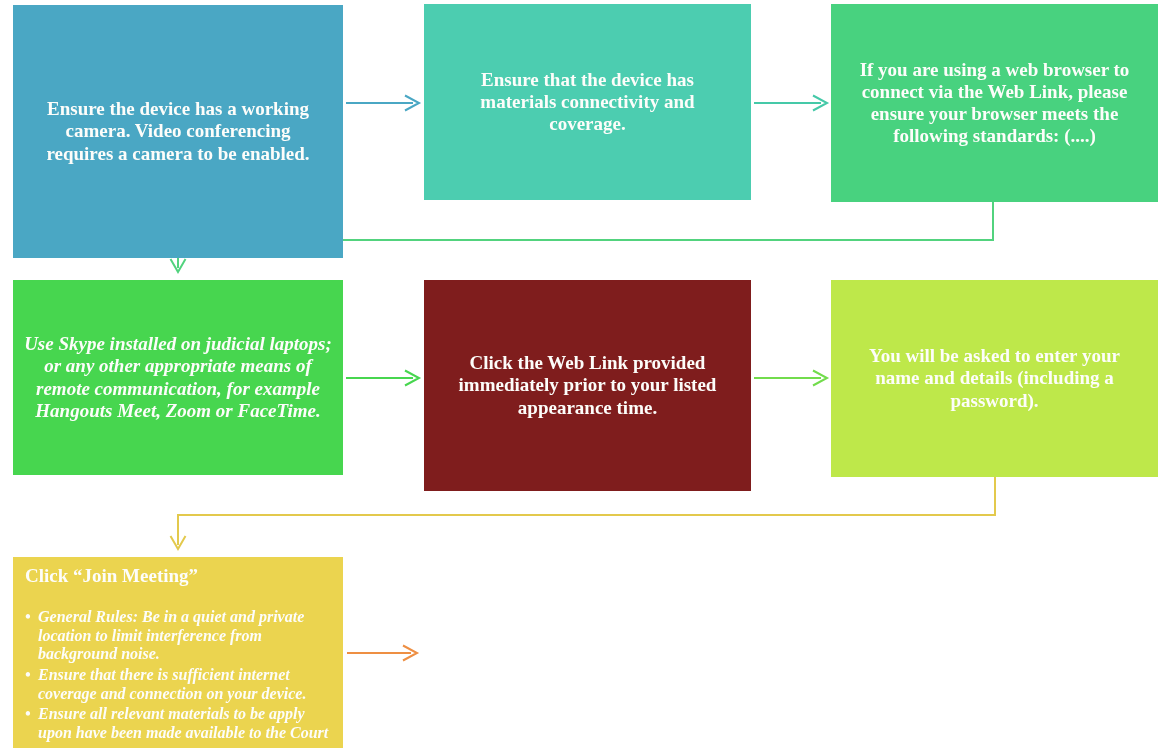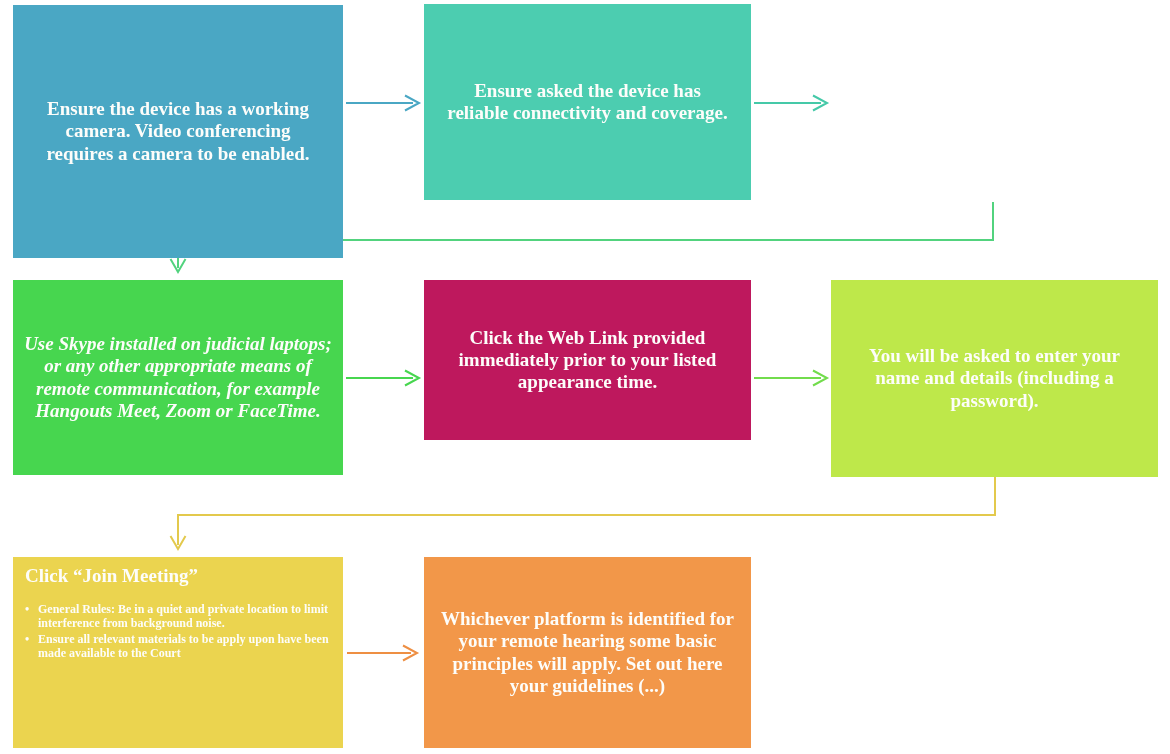--- a/index.html
+++ b/index.html
@@ -11,27 +11,27 @@
   .box{
     position:absolute;display:flex;align-items:center;justify-content:center;
     box-sizing:border-box;color:#fdfdfa;font-weight:bold;text-align:center;
   }
   .box .txt{font-size:19px;line-height:1.17;padding:0 18px;}
   .b1{left:13px;top:5px;width:330px;height:253px;background:#4AA7C4;}
   .b2{left:424px;top:4px;width:327px;height:196px;background:#4CCDB0;}
   .b3{left:831px;top:4px;width:327px;height:198px;background:#48D27F;}
   .b4{left:13px;top:280px;width:330px;height:195px;background:#47D64F;}
   .b4 .txt{padding:0 10px;font-style:italic;}
-  .b5{left:424px;top:280px;width:327px;height:160px;background:#be185d;}
+  .b5{left:424px;top:280px;width:327px;height:211px;background:#7f1d1d;}
   .b6{left:831px;top:280px;width:327px;height:197px;background:#BEE84A;justify-content:flex-end;}
   .b7{left:13px;top:557px;width:330px;height:191px;background:#EBD44F;
       display:block;text-align:left;padding:8px 10px 8px 12px;}
-  .b7 .title{font-size:19px;line-height:1.2;margin-bottom:14px;}
+  .b7 .title{font-size:19px;line-height:1.2;margin-bottom:20px;}
   .b7 ul{margin:0;padding:0;list-style:none;}
-  .b7 li{font-size:12px;line-height:1.17;padding-left:13px;position:relative;margin-bottom:2px;}
+  .b7 li{font-size:16px;line-height:1.17;padding-left:13px;position:relative;margin-bottom:2px;font-style:italic;}
   .b7 li::before{content:"\2022";position:absolute;left:0;top:0;}
   .b8{left:424px;top:557px;width:327px;height:191px;background:#F29749;}
   .b8 .txt{padding:0 8px;}
 </style>
 </head>
 <body>
 
 <div class="canvas">
 
   <svg class="connectors" viewBox="0 0 1170 754" xmlns="http://www.w3.org/2000/svg">
@@ -42,41 +42,42 @@
     <path d="M754 378 H821 M813 370.5 L827 378 L813 385.5" fill="none" stroke-width="2" stroke="#72DC4C"></path>
     <path d="M995 477 V515 H178 V545 M170.5 536 L178 549 L185.5 536" fill="none" stroke-width="2" stroke="#E3C94C"></path>
     <path d="M347 653 H411 M403 645.5 L417 653 L403 660.5" fill="none" stroke-width="2" stroke="#EE8F43"></path>
   </svg>
 
   <div class="box b1">
     <div class="txt">Ensure the device has a working camera. Video conferencing requires a camera to be enabled.</div>
   </div>
 
   <div class="box b2">
-    <div class="txt">Ensure asked the device has reliable connectivity and coverage.</div>
+    <div class="txt">Ensure that the device has materials connectivity and coverage.</div>
   </div>
 
+  <div class="box b3">
+    <div class="txt">If you are using a web browser to connect via the Web Link, please ensure your browser meets the following standards: (....)</div>
+  </div>
 
   <div class="box b4">
     <div class="txt">Use Skype installed on judicial laptops; or any other appropriate means of remote communication, for example Hangouts Meet, Zoom or FaceTime.</div>
   </div>
 
   <div class="box b5">
     <div class="txt">Click the Web Link provided immediately prior to your listed appearance time.</div>
   </div>
 
   <div class="box b6">
     <div class="txt">You will be asked to enter your name and details (including a password).</div>
   </div>
 
   <div class="box b7">
     <div class="title">Click “Join Meeting”</div>
     <ul>
       <li>General Rules: Be in a quiet and private location to limit interference from background noise.</li>
+      <li>Ensure that there is sufficient internet coverage and connection on your device.</li>
       <li>Ensure all relevant materials to be apply upon have been made available to the Court</li>
     </ul>
   </div>
 
-  <div class="box b8">
-    <div class="txt">Whichever platform is identified for your remote hearing some basic principles will apply. Set out here your guidelines (...)</div>
-  </div>
 
 </div>
 
 </body></html>

